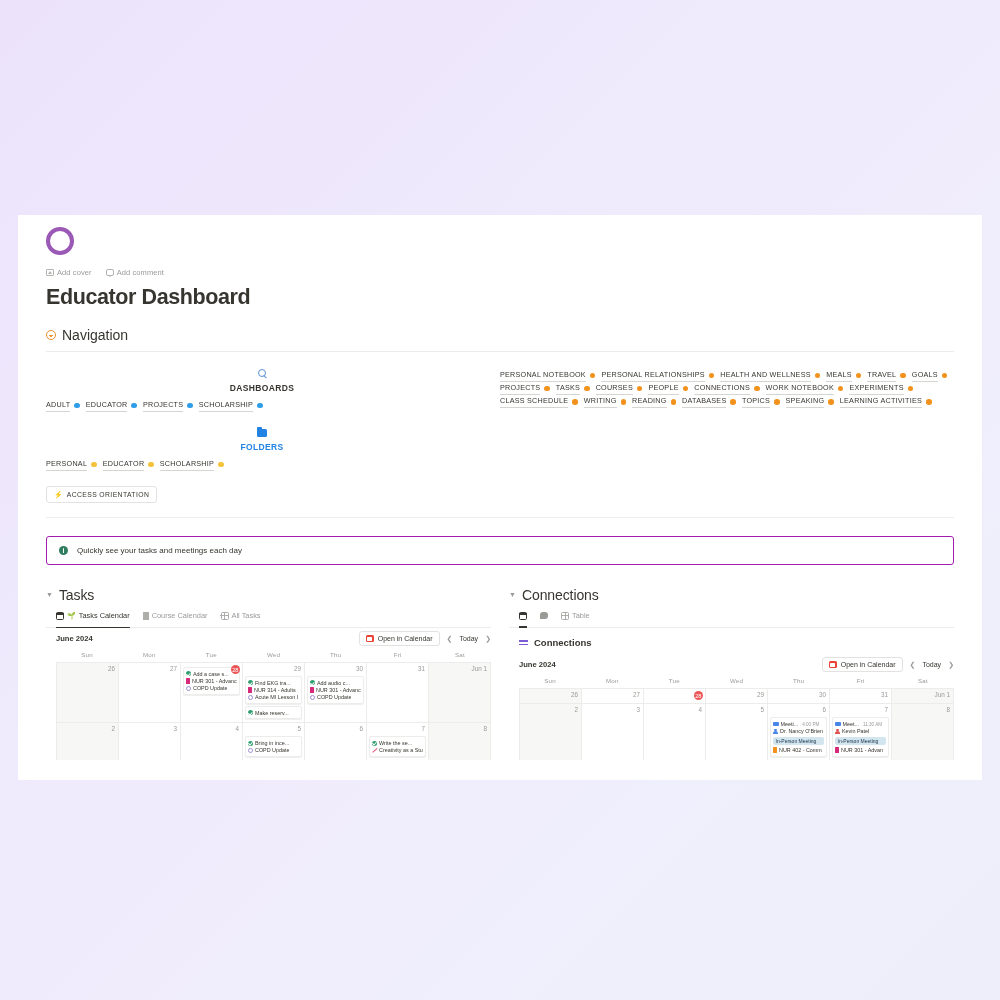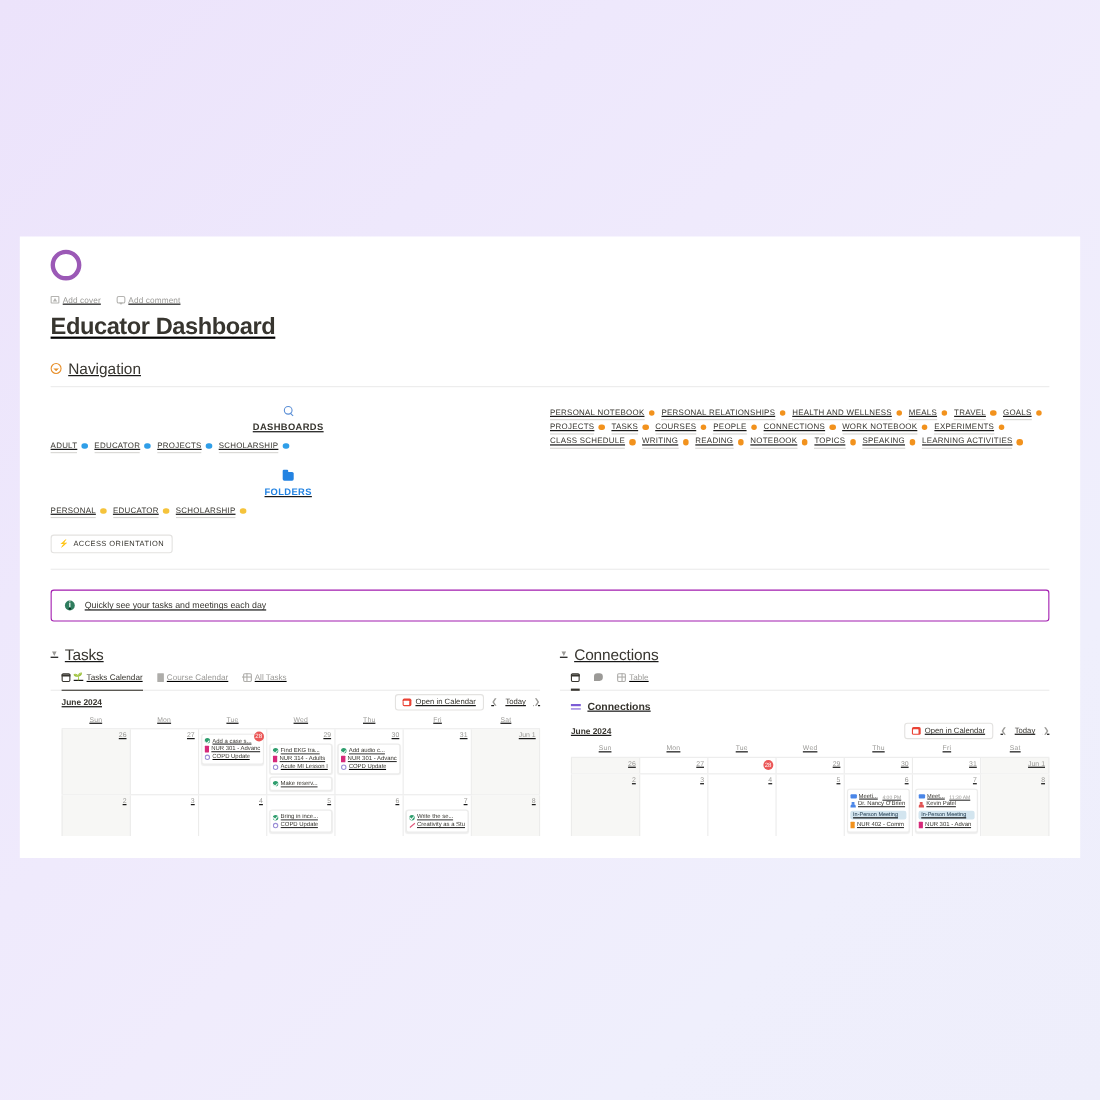--- a/index.html
+++ b/index.html
@@ -18,21 +18,20 @@
 
   
   .window {
     position: absolute;
     left: 18px;
     top: 215px;
     width: 964px;
     height: 565px;
     background: #ffffff;
     overflow: hidden;
-    text-decoration: underline;
   }
 
   .page-inner {
     padding: 0 28px;
   }
 
   
   .page-icon {
     margin-top: 12px;
     width: 30px; height: 30px;
@@ -694,21 +693,21 @@
             <span class="pill">WORK NOTEBOOK</span>
             <span class="dot orange"></span>
             <span class="pill">EXPERIMENTS</span>
             <span class="dot orange"></span>
             <span class="pill">CLASS SCHEDULE</span>
             <span class="dot orange"></span>
             <span class="pill">WRITING</span>
             <span class="dot orange"></span>
             <span class="pill">READING</span>
             <span class="dot orange"></span>
-            <span class="pill">NOTEBOOK</span>
+            <span class="pill">DATABASES</span>
             <span class="dot orange"></span>
             <span class="pill">TOPICS</span>
             <span class="dot orange"></span>
             <span class="pill">SPEAKING</span>
             <span class="dot orange"></span>
             <span class="pill">LEARNING ACTIVITIES</span>
             <span class="dot orange"></span>
           </div>
       </div>
 

